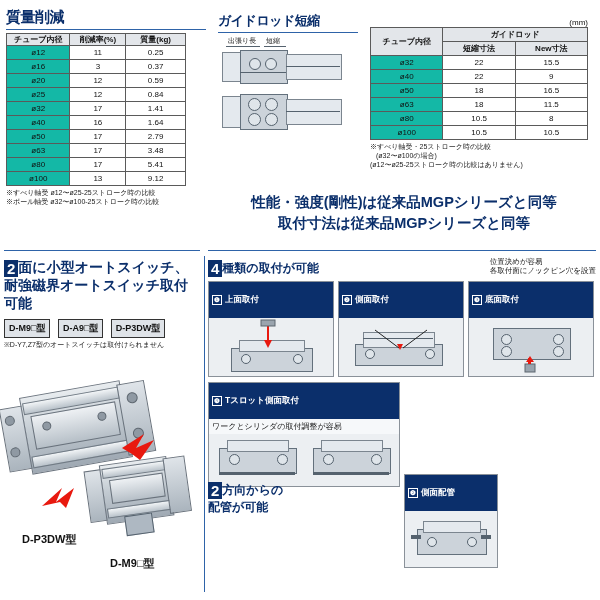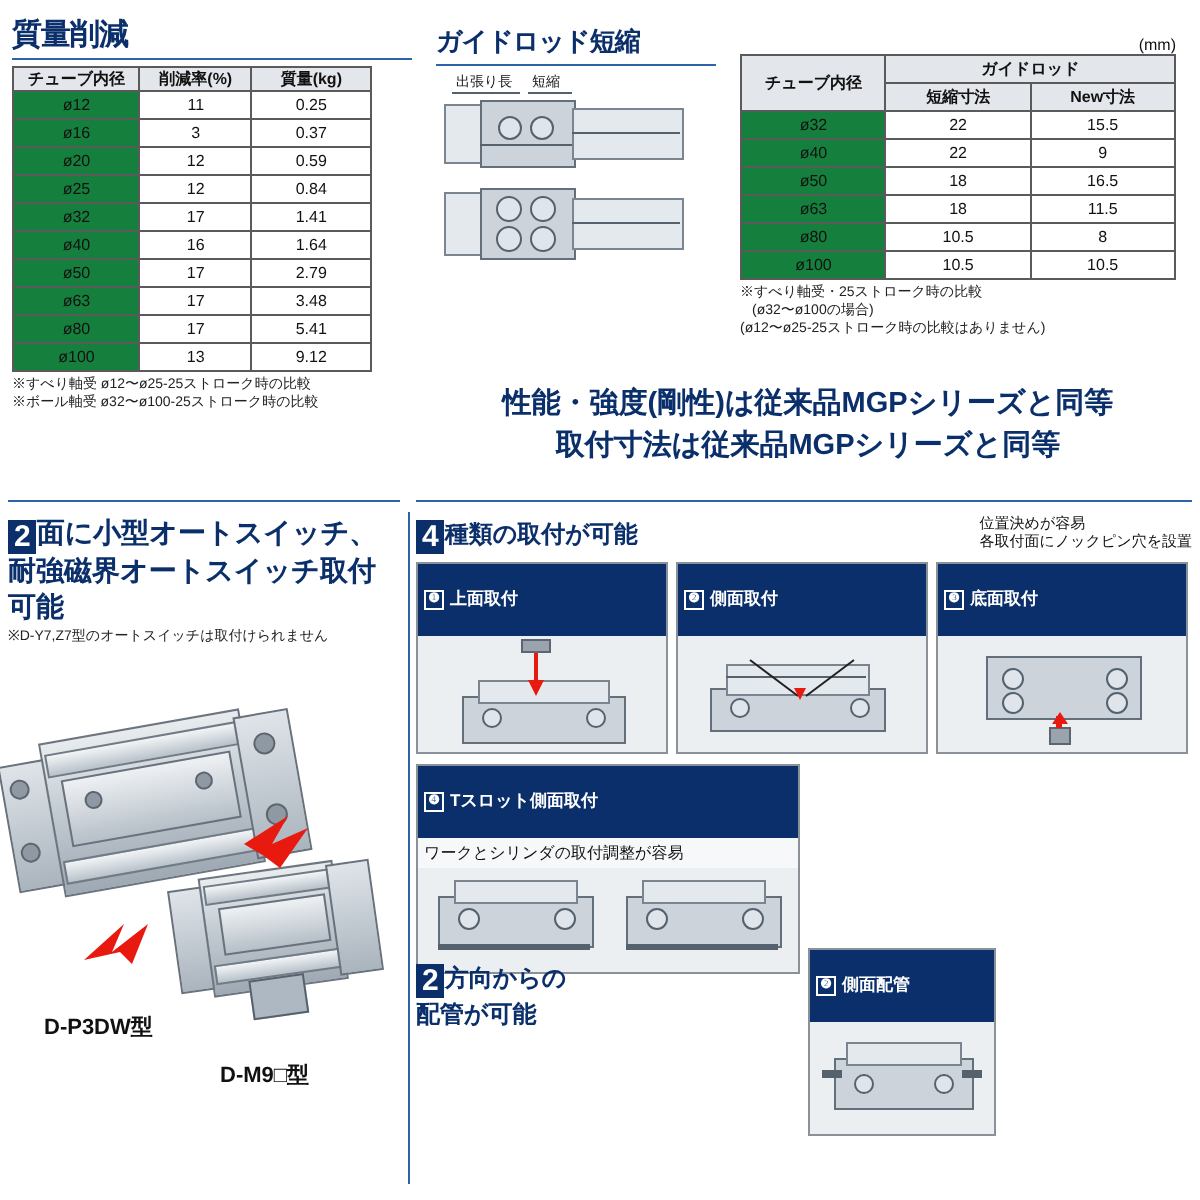--- a/index.html
+++ b/index.html
@@ -25,21 +25,21 @@
   table.grid { border-collapse:collapse; }
   table.grid td, table.grid th {
     border:1px solid #5a5a5a;
     font-size:8px;
     text-align:center;
     padding:1px 2px;
     line-height:1.15;
     font-weight:normal;
   }
   table.grid th { background:#e3e6ea; font-weight:bold; }
-  .cellhead { background:#15803d; font-weight:bold; }
+  .cellhead { background:#14b8a6; font-weight:bold; }
 
   .note { font-size:7px; color:#222; line-height:1.25; }
 
   
   #mass { position:absolute; left:6px; top:8px; width:200px; }
   #mass .sec-title { font-size:15px; }
   #mass table.grid { margin-top:3px; width:180px; }
   #mass table.grid td { height:11px; }
 
   
@@ -261,20 +261,25 @@
 
   <hr class="hr-blue" style="position:absolute; left:4px; top:250px; width:196px;">
   <hr class="hr-blue" style="position:absolute; left:208px; top:250px; width:388px;">
   <div class="vr-blue" style="left:204px; top:256px; height:336px;"></div>
 
   <div id="autosw">
     <div>
       <span class="num">2</span><span class="hl">面に小型オートスイッチ、</span>
     </div>
     <div class="hl">耐強磁界オートスイッチ取付可能</div>
+    <div class="tagrow">
+      <span class="tag">D-M9□型</span>
+      <span class="tag">D-A9□型</span>
+      <span class="tag">D-P3DW型</span>
+    </div>
     <div class="note" style="margin-top:3px;">※D-Y7,Z7型のオートスイッチは取付けられません</div>
 
     <div style="position:relative; height:218px; margin-top:6px;">
 
       <div class="prod" style="left:0px; top:22px; width:150px; height:110px; transform:rotate(-10deg);">
         <div class="plate" style="left:0px; top:18px; width:22px; height:62px;"></div>
         <div class="hole" style="left:4px; top:26px; width:8px; height:8px;"></div>
         <div class="hole" style="left:4px; top:58px; width:8px; height:8px;"></div>
         <div class="body" style="left:22px; top:10px; width:100px; height:76px;"></div>
         <div class="rod" style="left:24px; top:16px; width:96px; height:10px;"></div>

